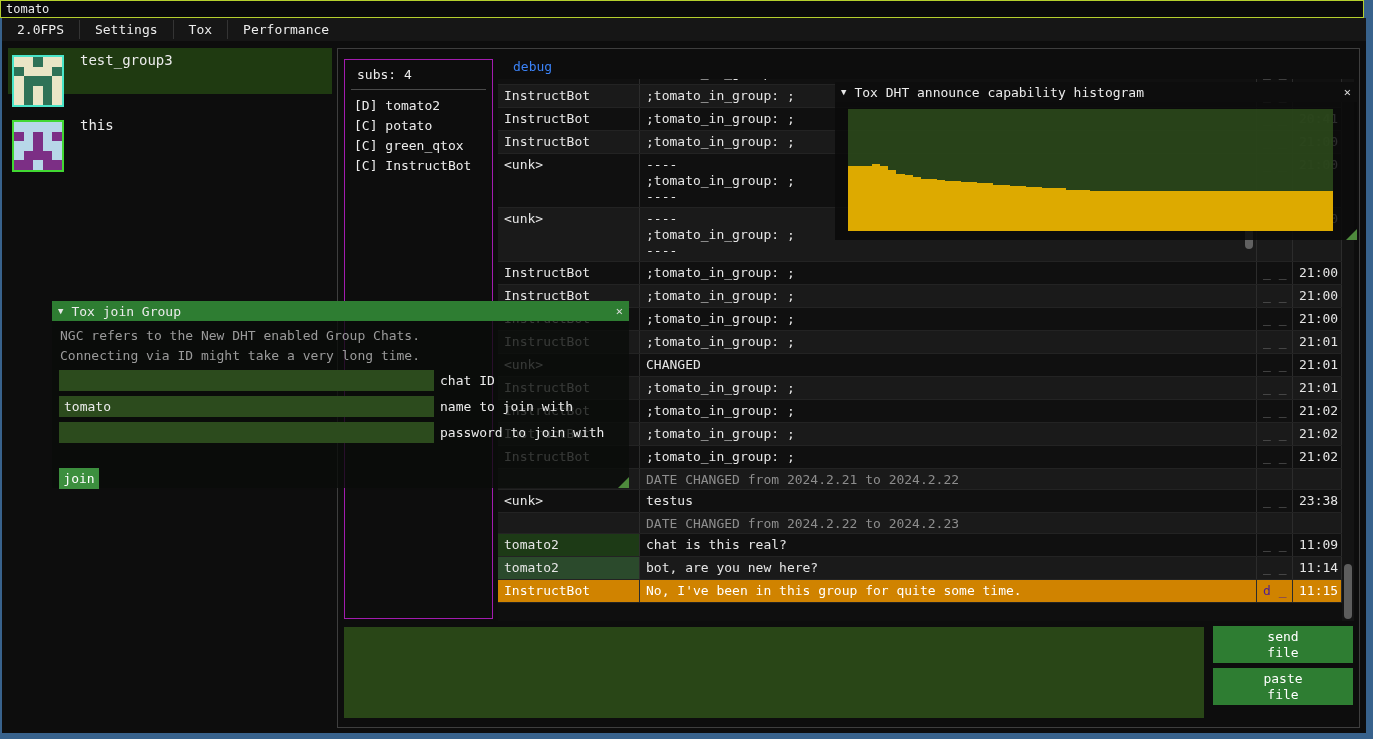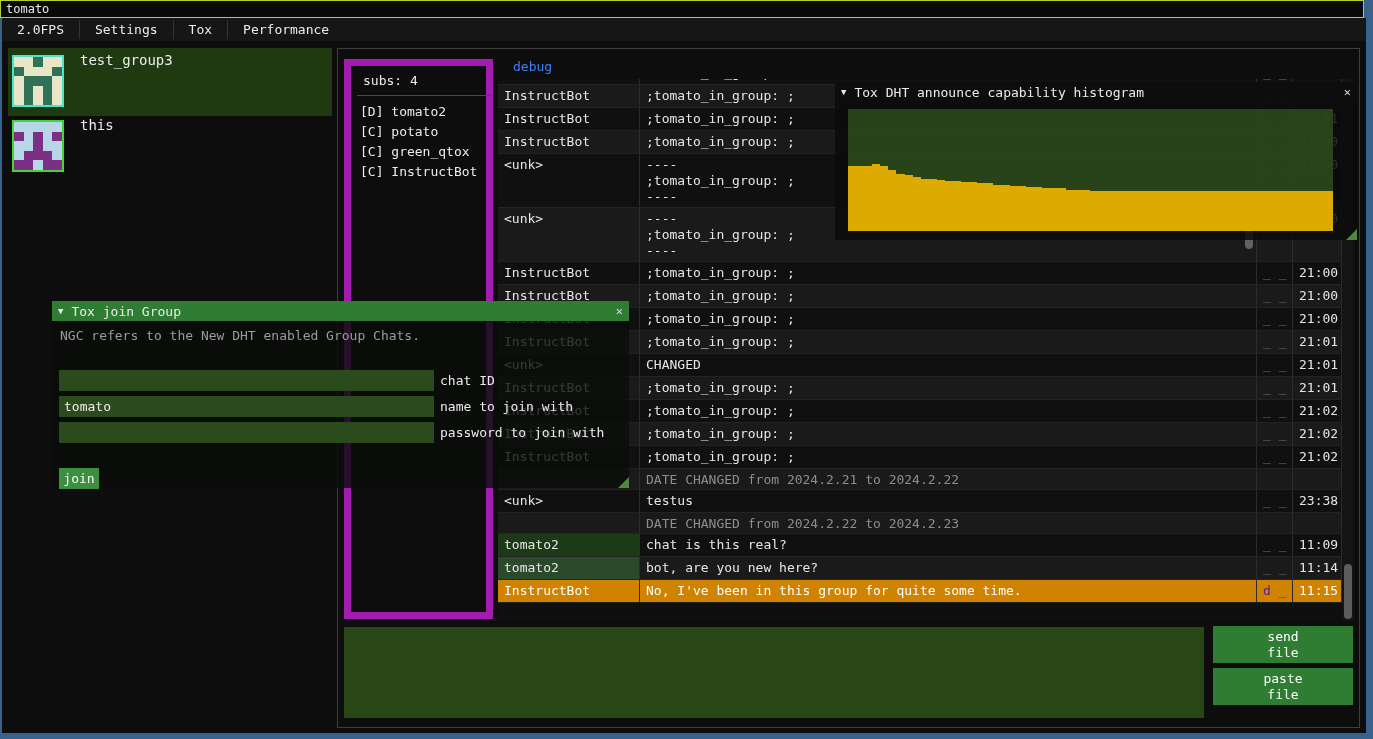--- a/index.html
+++ b/index.html
@@ -16,30 +16,30 @@
   
   #menubar{position:absolute;left:0;top:0;width:100%;height:23px;background:#161616;display:flex;align-items:stretch;}
   .menu-item{color:#ececec;font-size:13px;line-height:23px;padding:0 15px;cursor:default;}
   .menu-sep{width:1px;background:#343434;margin:2px 0;}
 
   
   .group-row{position:absolute;left:6px;width:324px;}
   .group-row .glabel{position:absolute;left:72px;top:4px;color:#ececec;font-size:14px;}
   .avatar{position:absolute;left:4px;top:7px;width:52px;height:52px;display:grid;
     grid-template-columns:repeat(5,1fr);grid-template-rows:repeat(5,1fr);}
-  #group-0{top:30px;height:68px;background:#1f3a11;}
+  #group-0{top:30px;height:46px;background:#1f3a11;}
   #group-1{top:95px;height:55px;}
   #group-0 .avatar{border:2px solid #49e5c9;}
   #group-1 .avatar{border:2px solid #41d832;}
 
   
   #main-window{position:absolute;left:335px;top:30px;width:1023px;height:680px;border:1px solid #3e3e3e;background:#0d0d0d;}
 
   
-  #subs-panel{position:absolute;left:6px;top:10px;width:149px;height:560px;border:7px solid #a21caf;}
+  #subs-panel{position:absolute;left:6px;top:10px;width:149px;height:560px;border:1px solid #a21caf;}
   #subs-title{position:absolute;left:12px;top:7px;color:#ececec;font-size:13px;}
   #subs-sep{position:absolute;left:6px;top:29px;width:135px;height:1px;background:#4a4a4a;}
   #subs-list{position:absolute;left:9px;top:36px;right:4px;}
   .sub-item{color:#ececec;font-size:13px;line-height:20px;white-space:nowrap;}
 
   
   #chat-tabbar{position:absolute;left:160px;top:10px;width:856px;height:20px;color:#3b82f6;font-size:13px;}
   #chat-tabbar span{padding-left:15px;}
   #rows-clip{position:absolute;left:160px;top:30px;width:844px;height:542px;overflow:hidden;background:#0f0f0f;}
   .crow{position:relative;display:flex;width:100%;border-bottom:1px solid #232323;}
@@ -333,20 +333,21 @@
     </div>
 
     <div class="fwin" id="join-dialog">
       <div class="wtitle">
         <span class="collapse">▼</span>
         <span>Tox join Group</span>
         <span class="wclose">✕</span>
       </div>
       <div class="wbody">
         <div class="jd-desc" style="top:7px">NGC refers to the New DHT enabled Group Chats.</div>
+        <div class="jd-desc" style="top:27px">Connecting via ID might take a very long time.</div>
 
         <input class="jd-field" style="top: 49px;" value="">
         <div class="jd-label" style="top:52px">chat ID</div>
 
         <input class="jd-field" style="top: 75px;" value="tomato">
         <div class="jd-label" style="top:78px">name to join with</div>
 
         <input class="jd-field" style="top: 101px;" value="">
         <div class="jd-label" style="top:104px">password to join with</div>
 

